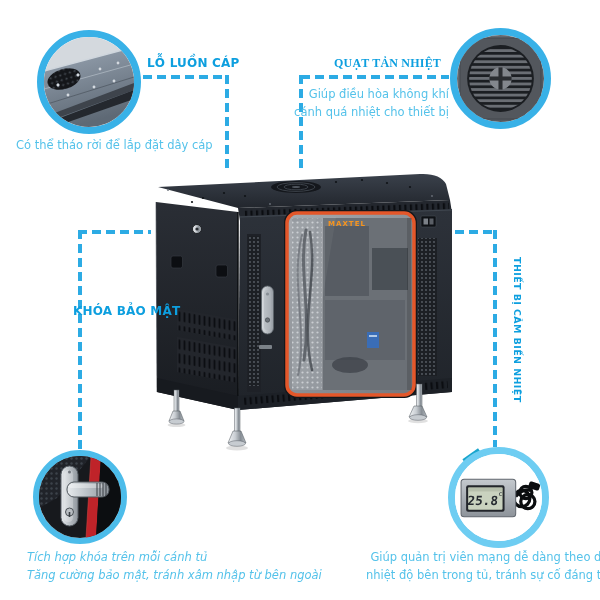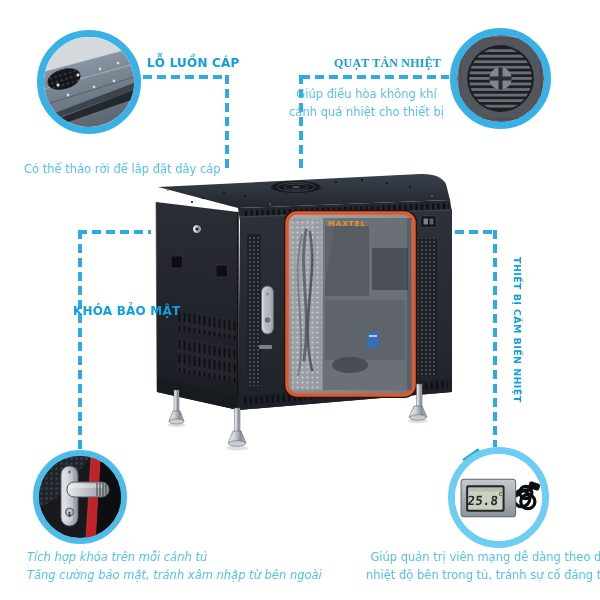--- a/index.html
+++ b/index.html
@@ -37,24 +37,24 @@
 <div class="dash-h" style="left:301px;top:75px;width:148px;"></div>
 <div class="dash-v" style="left:299px;top:75px;height:97px;"></div>
 
 <div class="dash-v" style="left:78px;top:230px;height:220px;"></div>
 <div class="dash-h" style="left:78px;top:230px;width:73px;"></div>
 
 <div class="dash-h" style="left:455px;top:230px;width:42px;"></div>
 <div class="dash-v" style="left:493px;top:230px;height:217px;"></div>
 
 <div class="label" style="left:147px;top:56px;">LỖ LUỒN CÁP</div>
-<div class="caption" style="left:24px;top:137px;margin-top:24px;">Có thể tháo rời để lắp đặt dây cáp</div>
+<div class="caption" style="left:16px;top:137px;">Có thể tháo rời để lắp đặt dây cáp</div>
 
 <div class="label" style="left:334px;top:56px;font-family:Liberation Serif, serif;">QUẠT TẢN NHIỆT</div>
-<div class="caption center" style="left:284px;top:86px;width:165px;">
+<div class="caption center" style="left:284px;top:86px;width:165px;text-align:right;">
   <span>Giúp điều hòa không khí</span>
   <span>cánh quá nhiệt cho thiết bị</span>
 </div>
 
 <div class="label" style="left:73px;top:304px;">KHÓA BẢO MẬT</div>
 <div class="caption" style="left:27px;top:549px;font-style:italic;">
   <span>Tích hợp khóa trên mỗi cánh tủ</span>
   <span>Tăng cường bảo mật, tránh xâm nhập từ bên ngoài</span>
 </div>
 

